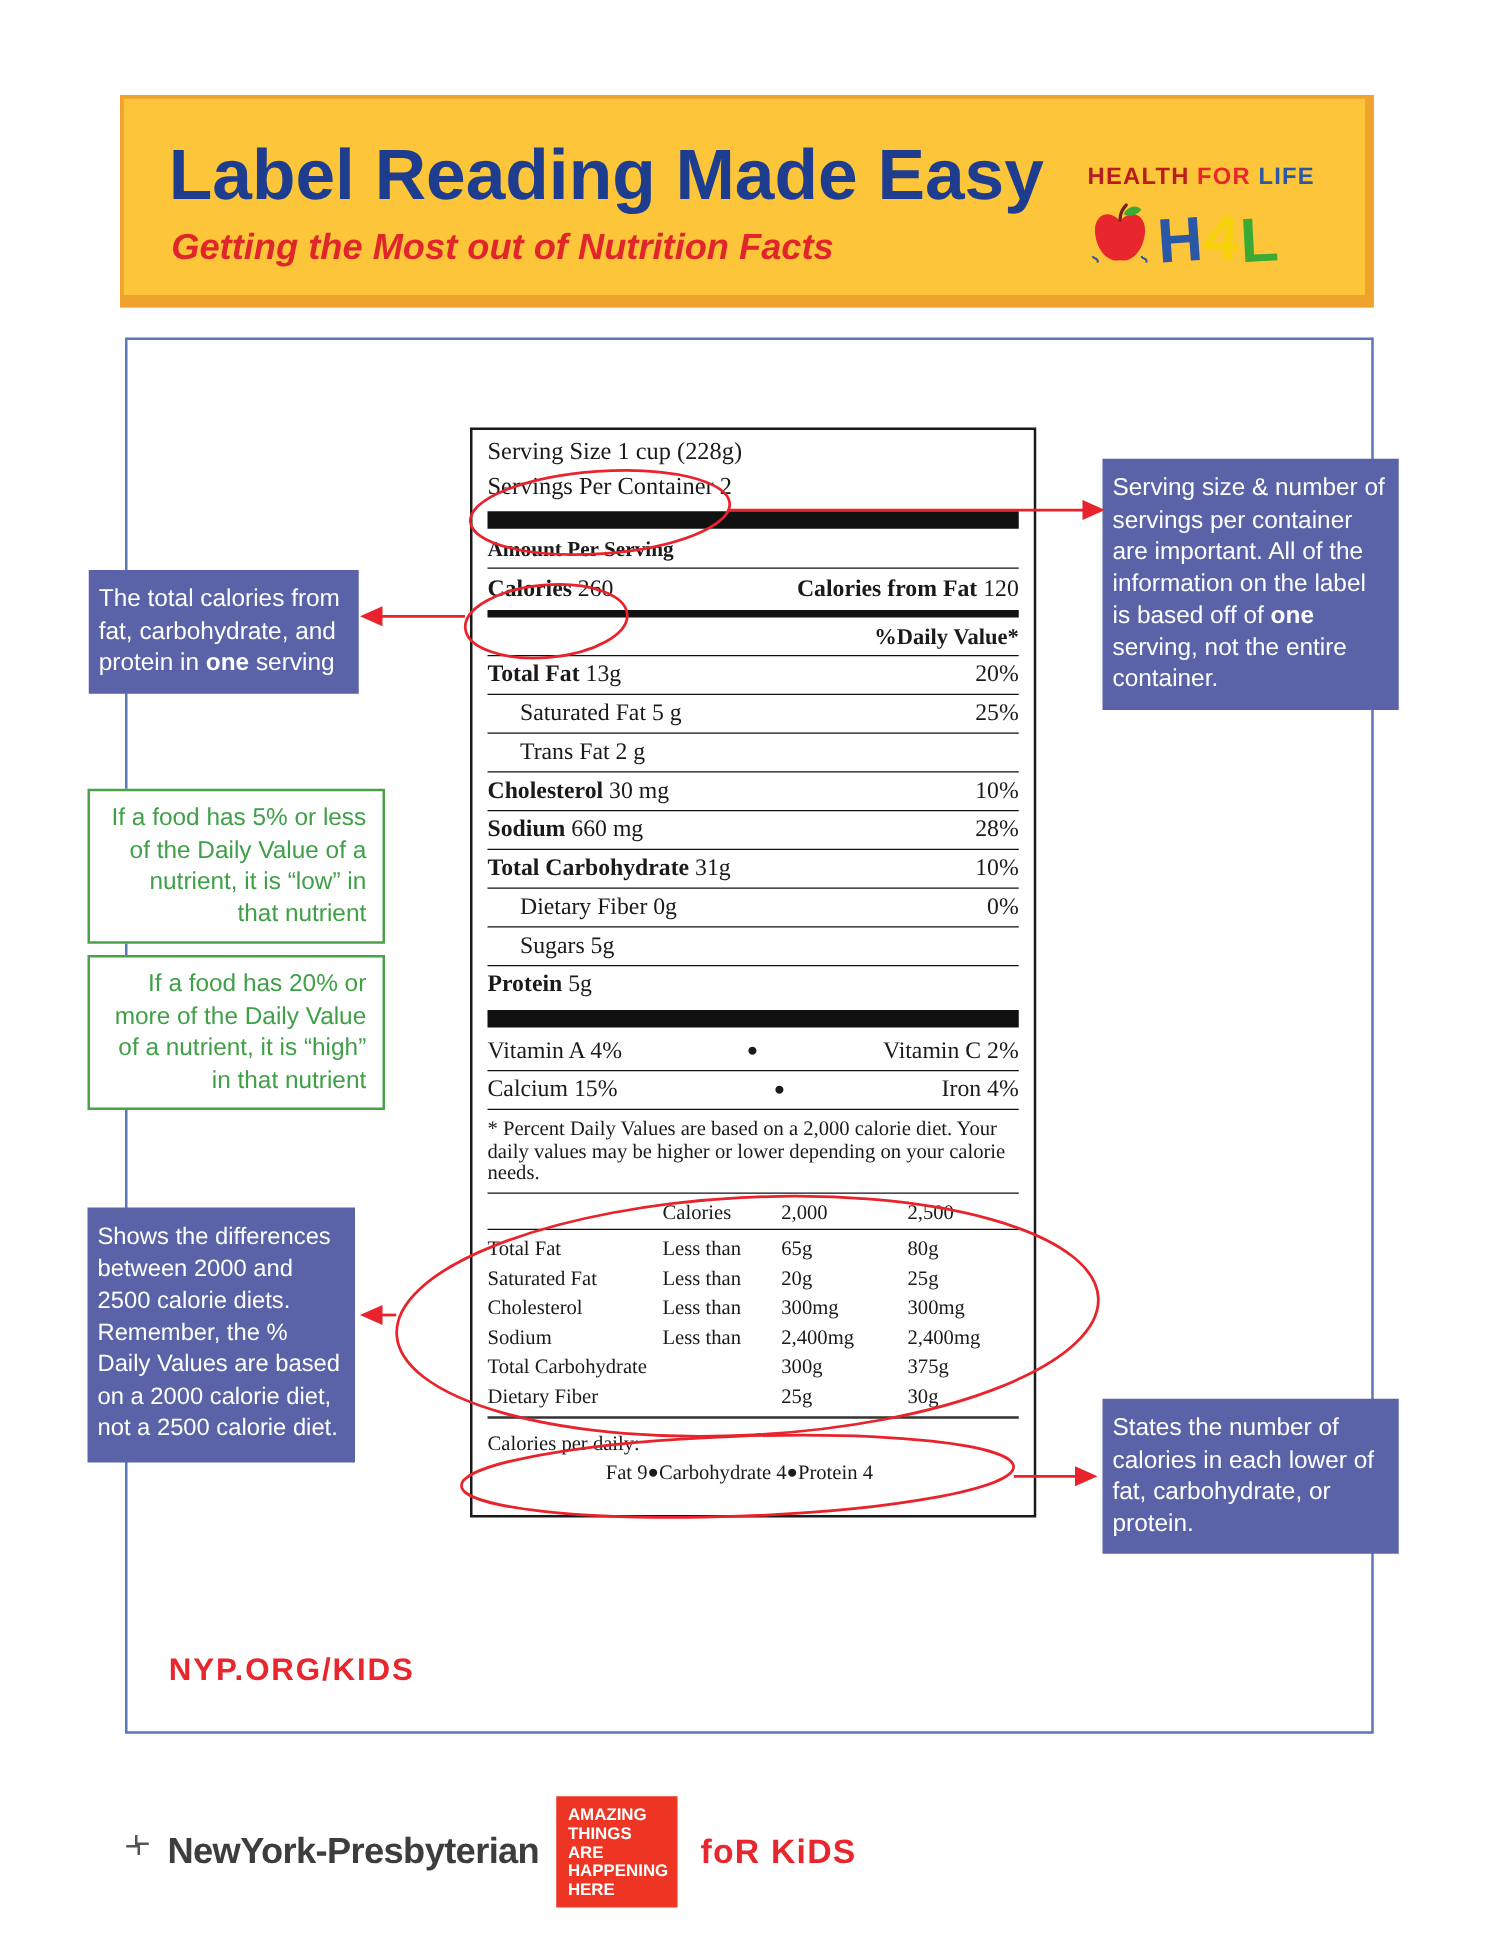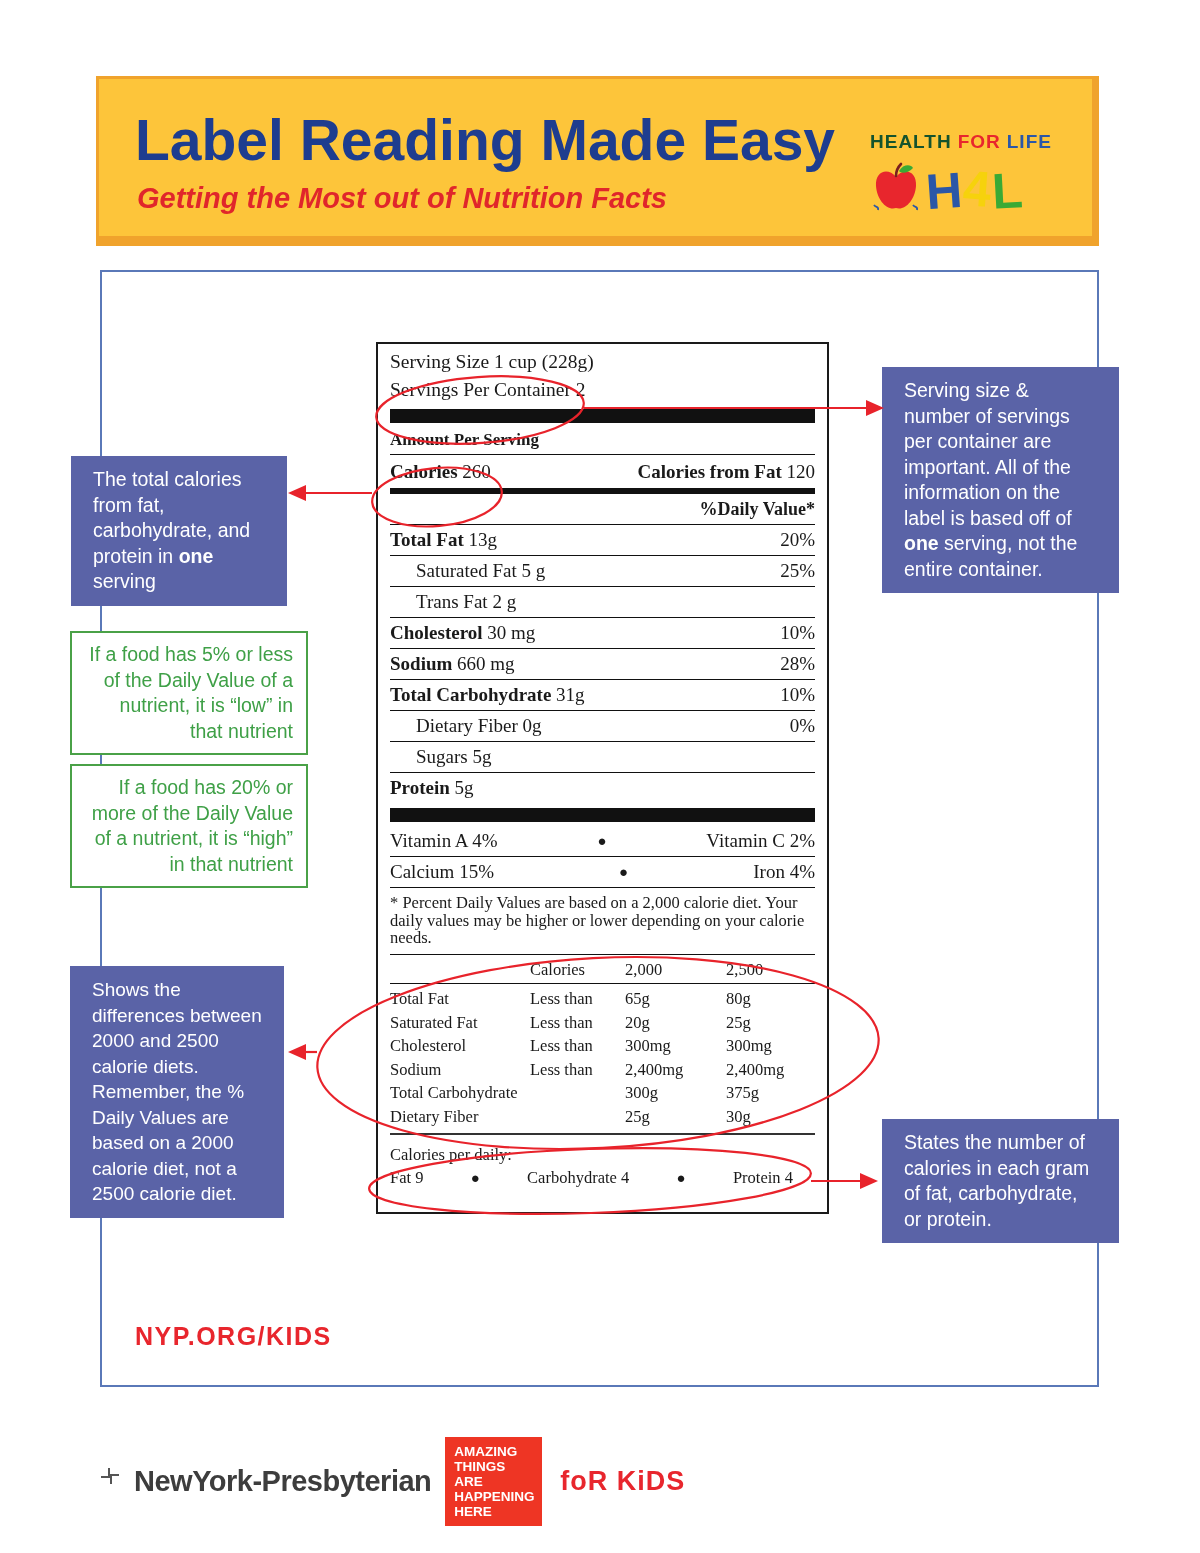--- a/index.html
+++ b/index.html
@@ -57,26 +57,26 @@
   .ndv { text-align:right; }
   .vit-row { display:flex; justify-content:space-between; align-items:center; font-size:19px; line-height:30px; border-bottom:1px solid #111; }
   .vit-row.last2 { border-bottom:1px solid #111; }
   .dot { font-size:15px; }
   .footnote { font-size:16.5px; line-height:17.5px; padding:6px 0 7px 0; border-bottom:1px solid #111; }
   .mini-table { font-size:16.5px; padding-top:3px; }
   .mt-row { display:grid; grid-template-columns:140px 95px 101px auto; line-height:23.5px; }
   .mt-head { border-bottom:1px solid #111; padding-bottom:2px; margin-bottom:3px; }
   .mt-end-rule { border-bottom:2px solid #333; margin-top:5px; }
   .cpg-label { font-size:16.5px; padding-top:9px; line-height:22px; }
-  .cpg-row { display:flex; justify-content:space-between; align-items:center; font-size:16.5px; line-height:24px; padding-right:22px; }
+  .cpg-row { display:flex; justify-content:center; align-items:center; font-size:16.5px; line-height:24px; padding-right:22px; }
 
   
   .blue-box {
     position:absolute; background:#5a63a7; color:#fff;
-    font-size:19.5px; line-height:25.5px; padding:11px 22px;
+    font-size:19.5px; line-height:25.5px; padding:11px 8px;
   }
   .green-box {
     position:absolute; background:#fff; border:2px solid #4aa147; color:#3fa047;
     font-size:19.5px; line-height:25.5px; padding:9px 13px;text-align:right;
   }
   .bb-serving { left:882px; top:367px; width:237px; min-height:180px; }
   .bb-calories { left:71px; top:456px; width:216px; min-height:89px; }
   .gb-low { left:70px; top:631px; width:238px; min-height:107px; }
   .gb-high { left:70px; top:764px; width:238px; min-height:114px; }
   .bb-diff { left:70px; top:966px; width:214px; min-height:204px; font-size:19px; }
@@ -99,21 +99,21 @@
 </head>
 <body>
 
 <div class="page">
 
   <div class="banner">
     <div class="banner-title">Label Reading Made Easy</div>
     <div class="banner-subtitle">Getting the Most out of Nutrition Facts</div>
     <div class="logo">
       <div class="logo-words">
-        <span style="color:#14532d">HEALTH</span><span style="color:#e8262d">FOR</span><span style="color:#2b57a7">LIFE</span>
+        <span style="color:#b91c1c">HEALTH</span><span style="color:#e8262d">FOR</span><span style="color:#2b57a7">LIFE</span>
       </div>
       <div class="logo-row">
         <span>
           <svg width="52" height="56" viewBox="0 0 52 56">
             <path d="M26 16 C 18 6, 5 10, 6 25 C 7 39, 17 50, 26 47 C 35 50, 45 39, 46 25 C 47 10, 34 6, 26 16 Z" fill="#e8262d"></path>
             <path d="M26 15 C 26 9, 28 6, 31 3" stroke="#7a1f1f" stroke-width="2.6" fill="none" stroke-linecap="round"></path>
             <path d="M29 10 C 33 3, 41 3, 43 7 C 39 12, 31 13, 29 10 Z" fill="#3aaa35"></path>
             <path d="M4 44 c 2 3, 5 1, 4 5" stroke="#2b57a7" stroke-width="1.8" fill="none"></path>
             <path d="M43 44 c 2 3, 5 1, 4 5" stroke="#2b57a7" stroke-width="1.8" fill="none"></path>
           </svg>
@@ -254,21 +254,21 @@
     <span>The total calories from fat, carbohydrate, and protein in </span><b>one</b><span> serving</span>
   </div>
 
   <div class="green-box gb-low">If a food has 5% or less of the Daily Value of a nutrient, it is “low” in that nutrient</div>
 
   <div class="green-box gb-high">If a food has 20% or more of the Daily Value of a nutrient, it is “high” in that nutrient</div>
 
   <div class="blue-box bb-diff">Shows the differences between 2000 and 2500 calorie diets. Remember, the % Daily Values are based on a 2000 calorie diet, not a 2500 calorie diet.</div>
 
 
-  <div class="blue-box bb-pergram">States the number of calories in each gram of fat, carbohydrate, or protein.</div>
+  <div class="blue-box bb-pergram">States the number of calories in each lower of fat, carbohydrate, or protein.</div>
 
   <svg class="overlay" width="1200" height="1553" viewBox="0 0 1200 1553">
     <g stroke="#e8232b" stroke-width="2.2" fill="none">
       <ellipse cx="480" cy="410" rx="104" ry="33" transform="rotate(-4 480 410)"></ellipse>
       <line x1="584" y1="408" x2="868" y2="408"></line>
       <ellipse cx="437" cy="497" rx="65" ry="29" transform="rotate(-5 437 497)"></ellipse>
       <line x1="372" y1="493" x2="304" y2="493"></line>
       <ellipse cx="598" cy="1053" rx="281" ry="95" transform="rotate(-3 598 1053)"></ellipse>
       <line x1="317" y1="1052" x2="304" y2="1052"></line>
       <ellipse cx="590" cy="1181" rx="221" ry="32" transform="rotate(-2 590 1181)"></ellipse>

